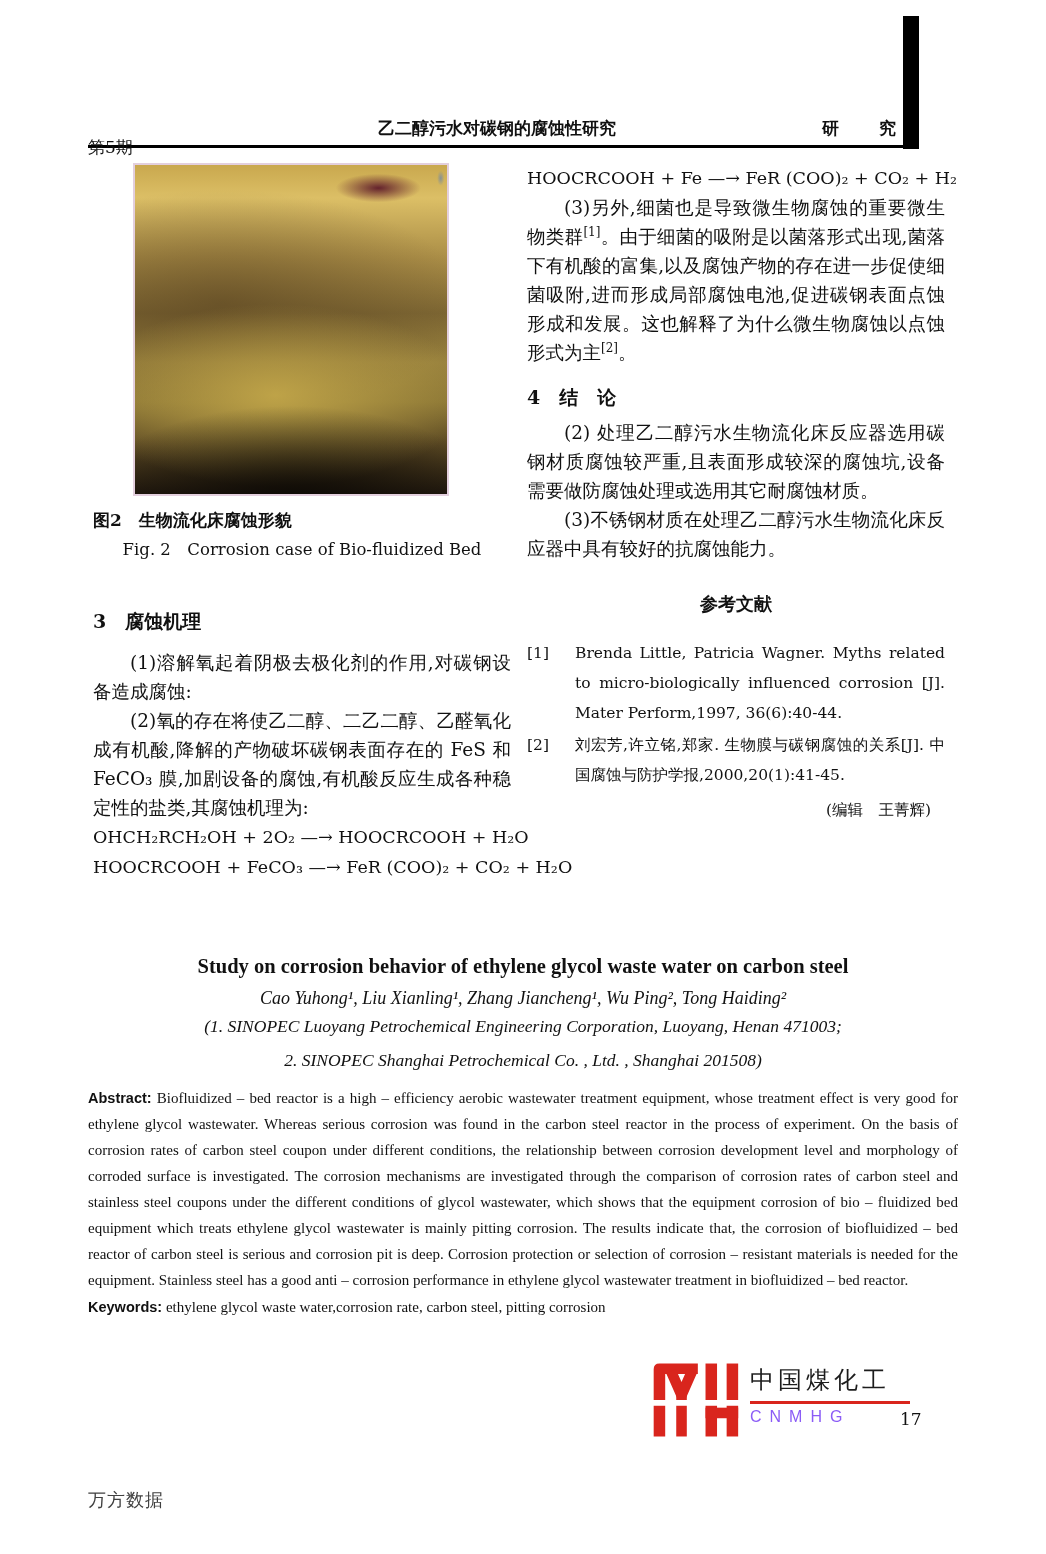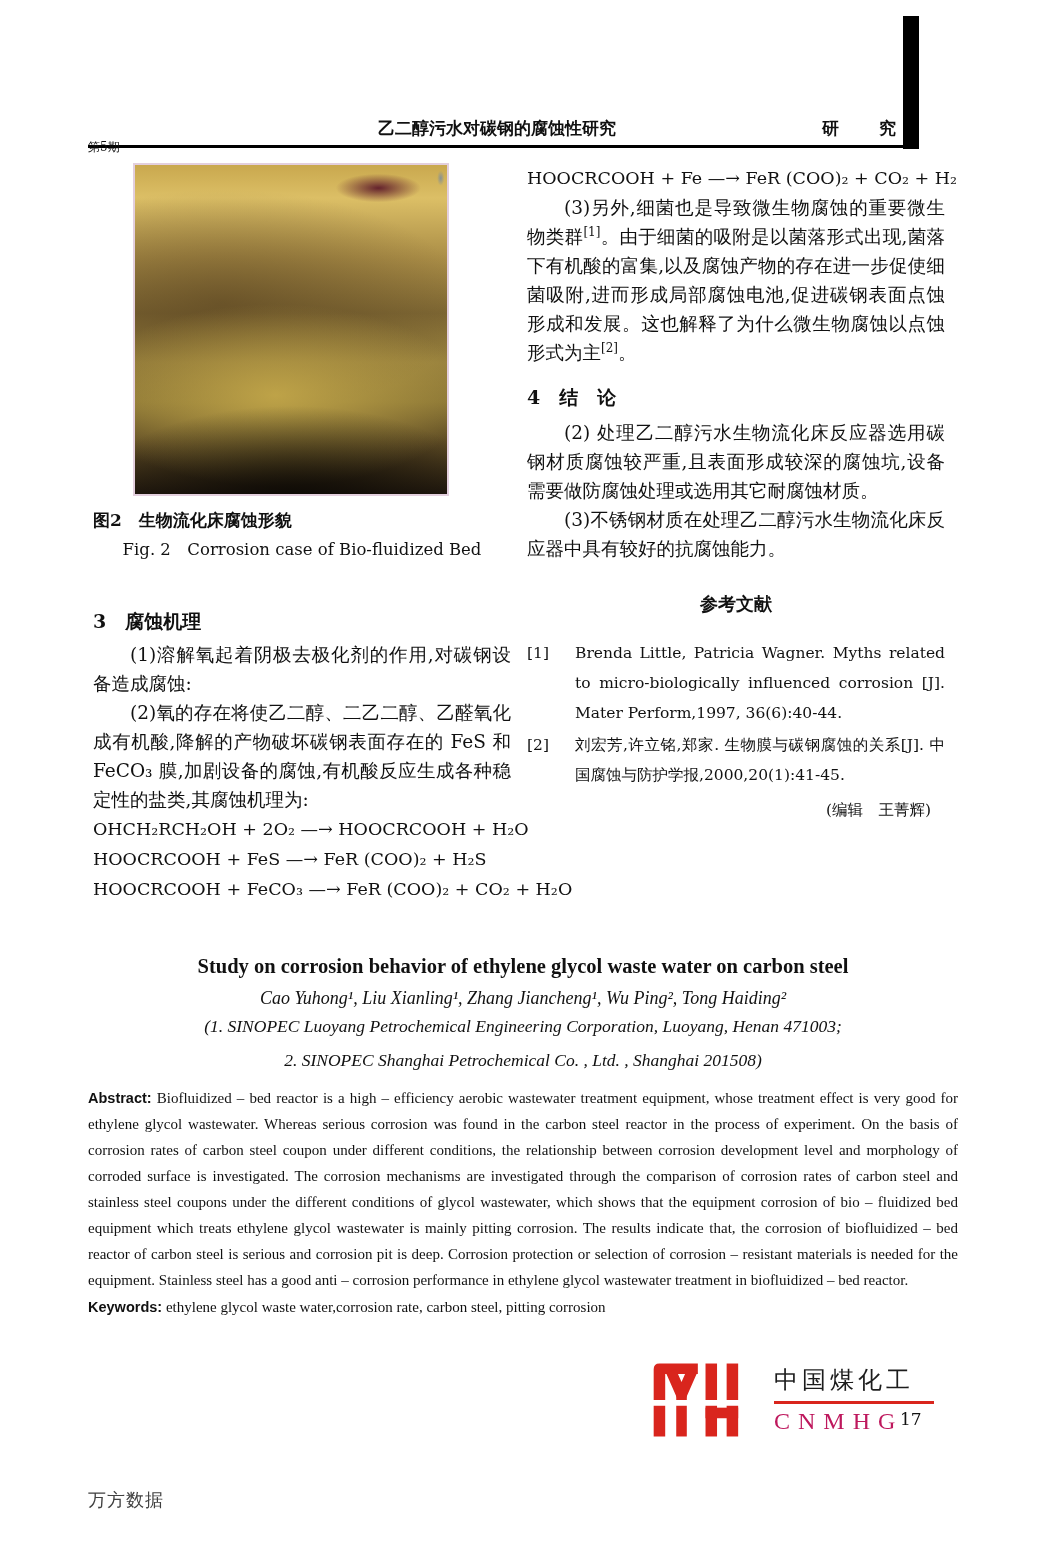--- a/index.html
+++ b/index.html
@@ -8,21 +8,21 @@
     position:relative; width:1046px; height:1554px; margin:0 auto;
     background:#ffffff; overflow:hidden;
     font-family:"DejaVu Serif","Liberation Serif",serif; color:#111;
   }
   
   .header {
     position:absolute; left:88px; top:112px; width:818px; height:36px;
     border-bottom:3px solid #000;
     display:flex; align-items:center;
   }
-  .hdr-issue { font-size:12px; width:160px;margin-top:38px; }
+  .hdr-issue { font-size:17px; width:160px;margin-top:38px; }
   .hdr-title { font-size:17px; font-weight:bold; flex:1; text-align:center; }
   .hdr-col   { font-size:17px; font-weight:bold; width:160px; text-align:right; letter-spacing:2px; padding-right:8px; }
   .corner-bar { position:absolute; left:903px; top:16px; width:16px; height:133px; background:#000; }
 
   
   .columns { position:absolute; left:93px; top:163px; width:852px; display:flex; gap:16px; }
   .col { width:418px; font-size:18.5px; line-height:29px; text-align:justify; }
   .col p.indent { text-indent:2em; }
 
   .photo {
@@ -32,21 +32,21 @@
       radial-gradient(closest-side at 78% 7%, rgba(94,26,42,.95), rgba(94,26,42,0) 62%),
       radial-gradient(closest-side at 98% 4%, rgba(122,140,158,.85), rgba(122,140,158,0) 58%),
       radial-gradient(120% 55% at 50% 104%, rgba(12,9,5,.98), rgba(12,9,5,0) 56%),
       radial-gradient(95% 42% at 45% 70%, rgba(196,168,74,.9), rgba(196,168,74,0) 66%),
       radial-gradient(110% 48% at 28% 42%, rgba(84,62,30,.55), rgba(84,62,30,0) 72%),
       linear-gradient(180deg,#c9a84e 0%,#dcbf66 10%,#ab8e47 28%,#7e6733 45%,#98813d 60%,#8a7535 72%,#5a4823 85%,#231a0f 100%);
   }
   .cap-zh { margin-top:13px; text-align:left; font-weight:bold; font-size:17px; line-height:22px; }
   .cap-en { margin-top:8px;  text-align:center; font-size:16.5px; line-height:22px; }
   .sec-heading { font-weight:bold; font-size:19px; line-height:29px; }
-  .left .sec-heading { margin-top:46px; margin-bottom:4px; }
+  .left .sec-heading { margin-top:46px; margin-bottom:12px; }
   .equation { font-size:17.5px; line-height:30px; white-space:nowrap; text-align:left; }
 
   .right .sec-heading { margin-top:16px; margin-bottom:6px; }
   .refs-heading { margin-top:26px; margin-bottom:20px; text-align:center; font-weight:bold; font-size:18px; }
   .ref { display:flex; font-size:15.5px; line-height:30px; text-align:justify; margin-bottom:2px; }
   .ref-marker { width:48px; flex-shrink:0; }
   .ref-text { flex:1; }
   .editor-note { margin-top:6px; text-align:right; font-size:15.5px; padding-right:14px; }
 
   sup.cite { font-size:12px; line-height:0; }
@@ -56,24 +56,24 @@
   .en-title { text-align:center; font-weight:bold; font-size:20.5px; line-height:28px; }
   .en-authors { text-align:center; font-style:italic; font-size:18px; margin-top:8px; }
   .en-affil { text-align:center; font-style:italic; font-size:17.5px; line-height:34px; }
   .en-abstract { margin-top:8px; font-size:15px; line-height:26px; text-align:justify; }
   .en-abstract b, .en-keywords b { font-family:"Liberation Sans","DejaVu Sans",sans-serif; font-size:14.5px; }
   .en-keywords { font-size:15px; line-height:26px; margin-top:1px; }
 
   
   .logo { position:absolute; left:646px; top:1358px; display:flex; align-items:flex-start; }
   .logo-mark { width:96px; height:84px; }
-  .logo-text { margin-left:32px; padding-top:6px; }
+  .logo-text { margin-left:8px; padding-top:6px; }
   .logo-zh { font-size:24px; letter-spacing:4px; color:#1c1c1c; font-family:"DejaVu Sans","Liberation Sans",sans-serif; }
   .logo-rule { width:160px; height:3px; background:#d9251d; margin:5px 0 4px 0; }
-  .logo-en { font-size:24px; letter-spacing:8px; color:#be185d; font-family:Liberation Serif, serif; }
+  .logo-en { font-size:16px; letter-spacing:8px; color:#8b5cf6; font-family:Liberation Sans, sans-serif; }
   .page-number { position:absolute; left:900px; top:1409px; font-size:17px; }
   .watermark { position:absolute; left:88px; top:1488px; font-size:18px; color:#404040; letter-spacing:1px;
                font-family:"DejaVu Sans","Liberation Sans",sans-serif; }
 </style>
 </head>
 <body>
 
 <div class="page">
 
   <div class="header">
@@ -87,21 +87,20 @@
 
     <div class="col left">
       <div class="photo"></div>
       <div class="cap-zh">图2　生物流化床腐蚀形貌</div>
       <div class="cap-en">Fig. 2　Corrosion case of Bio-fluidized Bed</div>
 
       <div class="sec-heading">3　腐蚀机理</div>
       <p class="indent">(1)溶解氧起着阴极去极化剂的作用,对碳钢设备造成腐蚀:</p>
       <p class="indent">(2)氧的存在将使乙二醇、二乙二醇、乙醛氧化成有机酸,降解的产物破坏碳钢表面存在的 FeS 和 FeCO₃ 膜,加剧设备的腐蚀,有机酸反应生成各种稳定性的盐类,其腐蚀机理为:</p>
       <div class="equation">OHCH₂RCH₂OH + 2O₂ —→ HOOCRCOOH + H₂O</div>
-      <div class="equation">HOOCRCOOH + FeS —→ FeR (COO)₂ + H₂S</div>
       <div class="equation">HOOCRCOOH + FeCO₃ —→ FeR (COO)₂ + CO₂ + H₂O</div>
     </div>
 
     <div class="col right">
       <div class="equation">HOOCRCOOH + Fe —→ FeR (COO)₂ + CO₂ + H₂</div>
       <p class="indent"><span>(3)另外,细菌也是导致微生物腐蚀的重要微生物类群</span><sup class="cite">[1]</sup><span>。由于细菌的吸附是以菌落形式出现,菌落下有机酸的富集,以及腐蚀产物的存在进一步促使细菌吸附,进而形成局部腐蚀电池,促进碳钢表面点蚀形成和发展。这也解释了为什么微生物腐蚀以点蚀形式为主</span><sup class="cite">[2]</sup><span>。</span></p>
 
       <div class="sec-heading">4　结　论</div>
       <p class="indent">(2) 处理乙二醇污水生物流化床反应器选用碳钢材质腐蚀较严重,且表面形成较深的腐蚀坑,设备需要做防腐蚀处理或选用其它耐腐蚀材质。</p>
       <p class="indent">(3)不锈钢材质在处理乙二醇污水生物流化床反应器中具有较好的抗腐蚀能力。</p>

